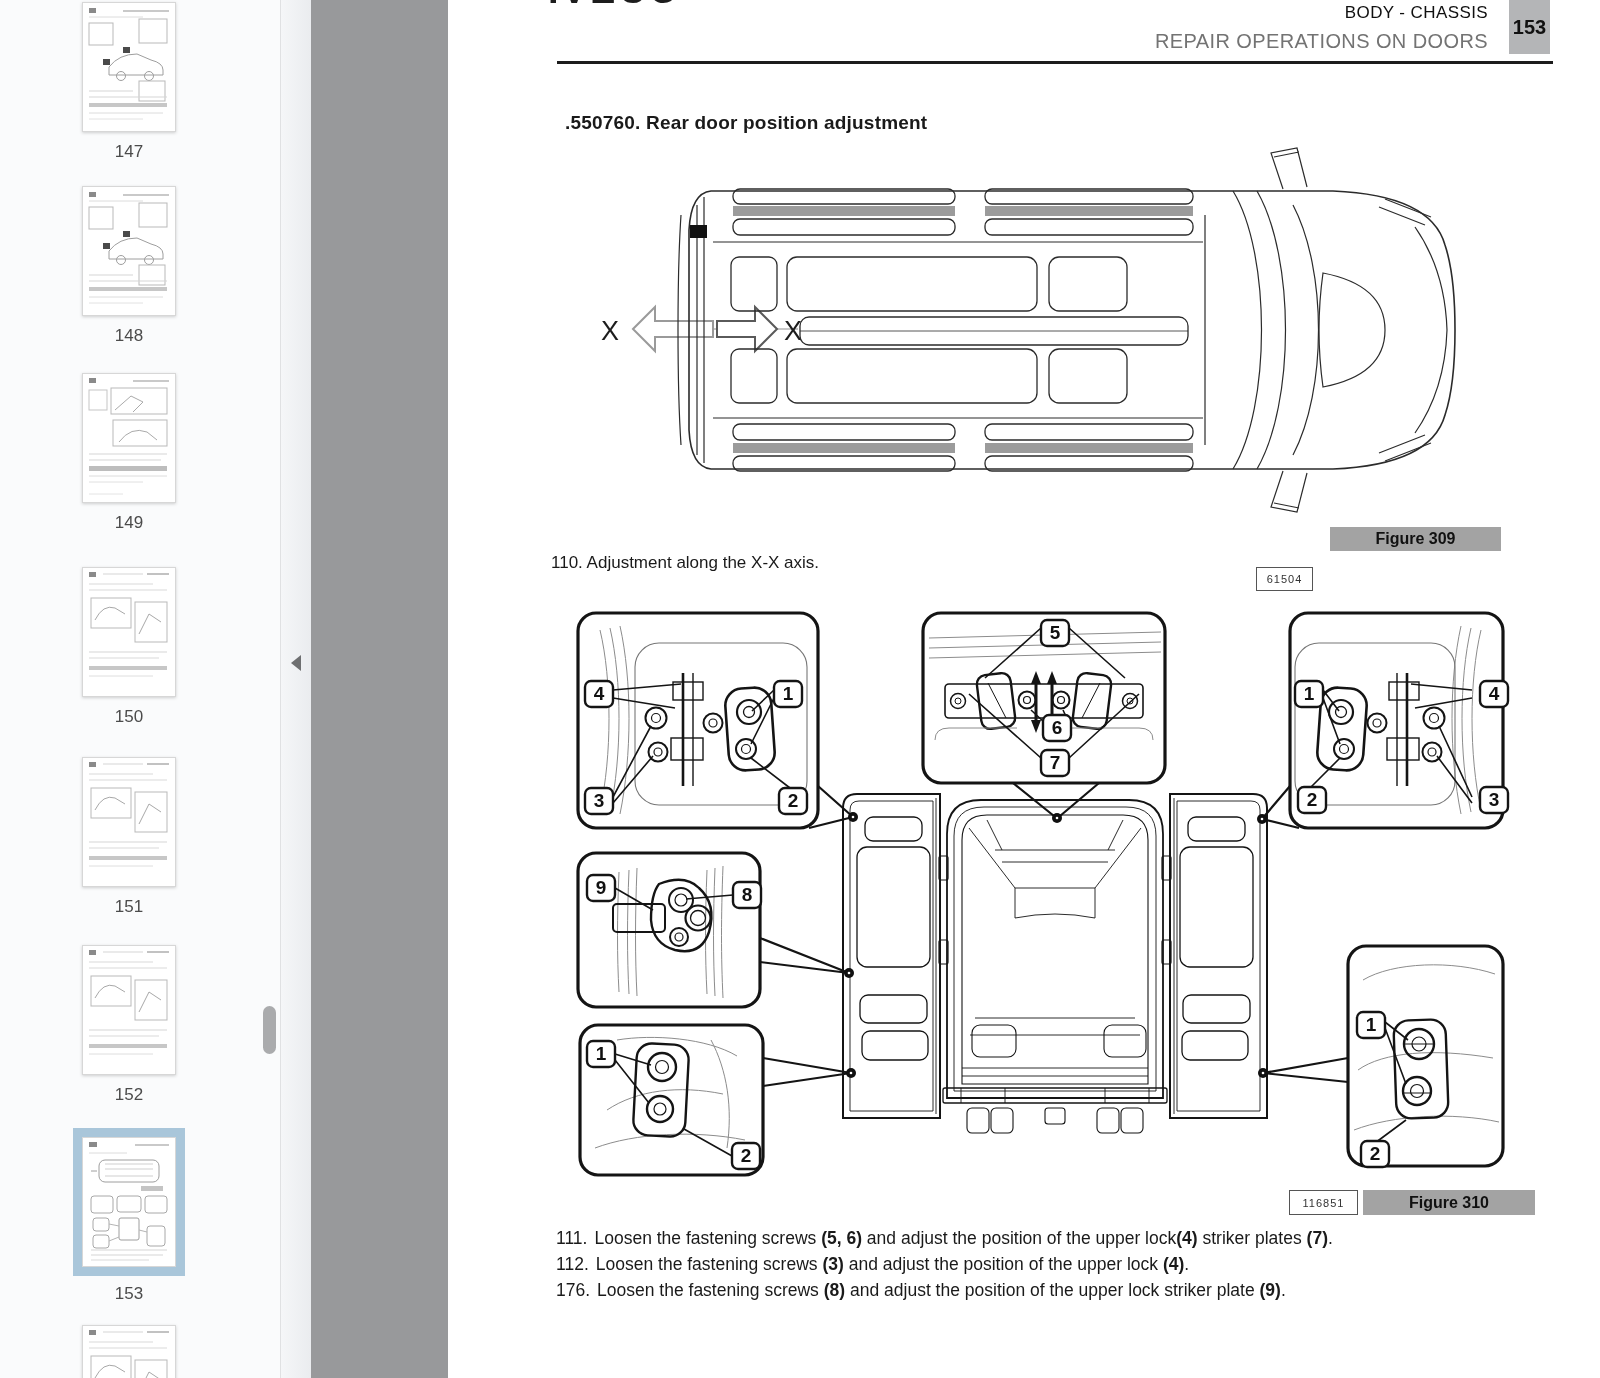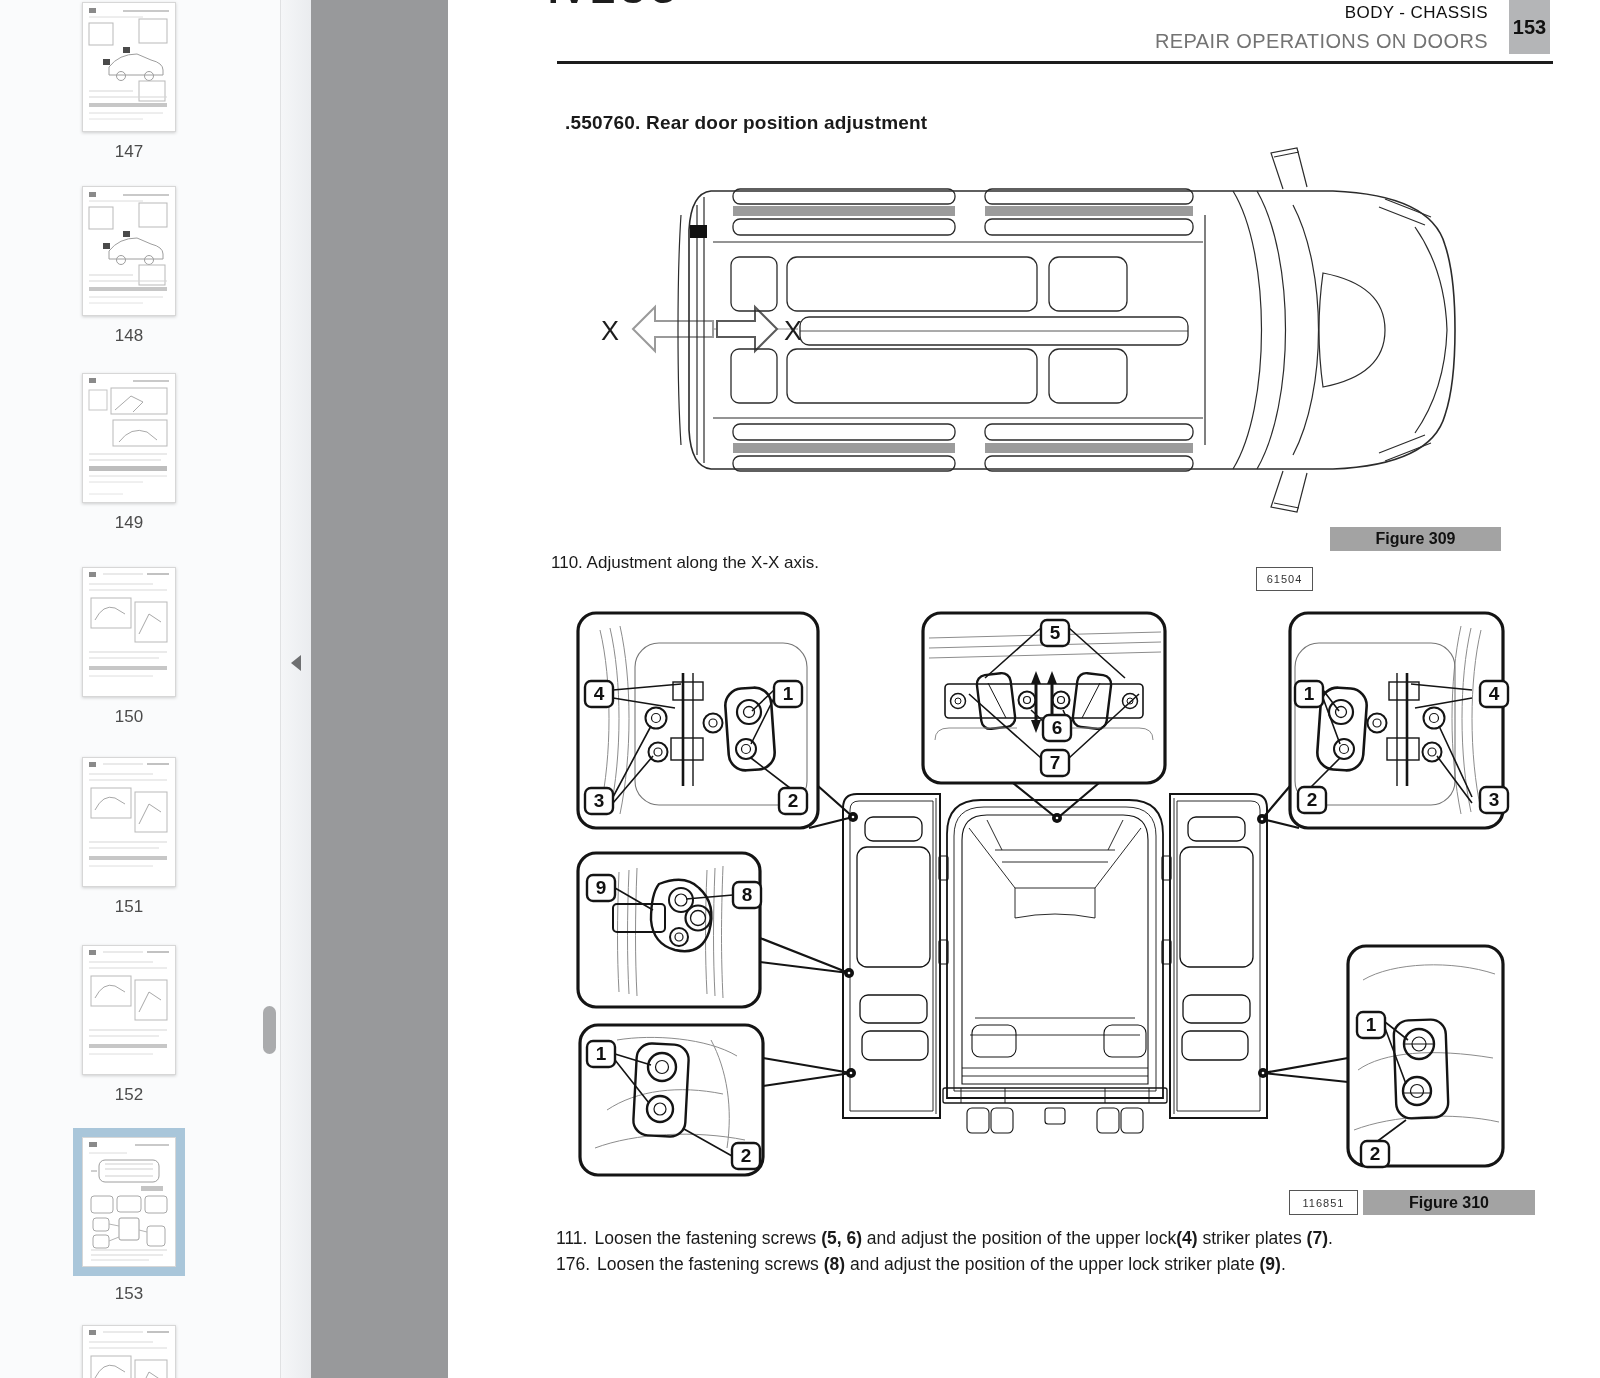--- a/index.html
+++ b/index.html
@@ -535,16 +535,17 @@
           <text x="816" y="443">1</text>
         <rect class="co-box" x="806" y="553" width="28" height="26" rx="6"></rect>
           <text x="820" y="572">2</text>
       </g>
     </svg>
     <div id="fig310-ref" class="ref-box">116851</div>
     <div id="fig310-cap" class="cap-box">Figure 310</div>
 
     <div id="instructions">
         <div class="instr"><span class="instr-num">111.</span><span>Loosen the fastening screws </span><span class="bseg">(5, 6)</span><span> and adjust the position of the upper lock</span><span class="bseg">(4)</span><span> striker plates </span><span class="bseg">(7)</span><span>.</span></div>
+        <div class="instr"><span class="instr-num">112.</span><span>Loosen the fastening screws </span><span class="bseg">(3)</span><span> and adjust the position of the upper lock </span><span class="bseg">(4)</span><span>.</span></div>
         <div class="instr"><span class="instr-num">176.</span><span>Loosen the fastening screws </span><span class="bseg">(8)</span><span> and adjust the position of the upper lock striker plate </span><span class="bseg">(9)</span><span>.</span></div>
       </div>
   </div>
 </div>
 
 </body></html>

